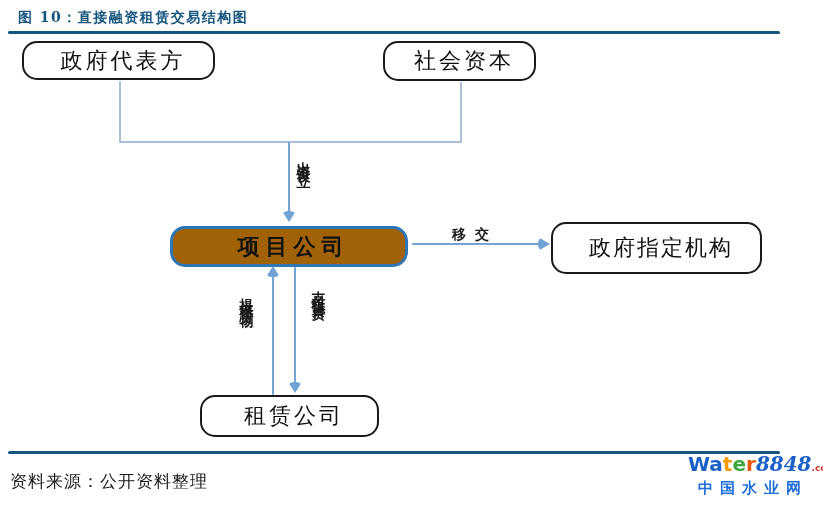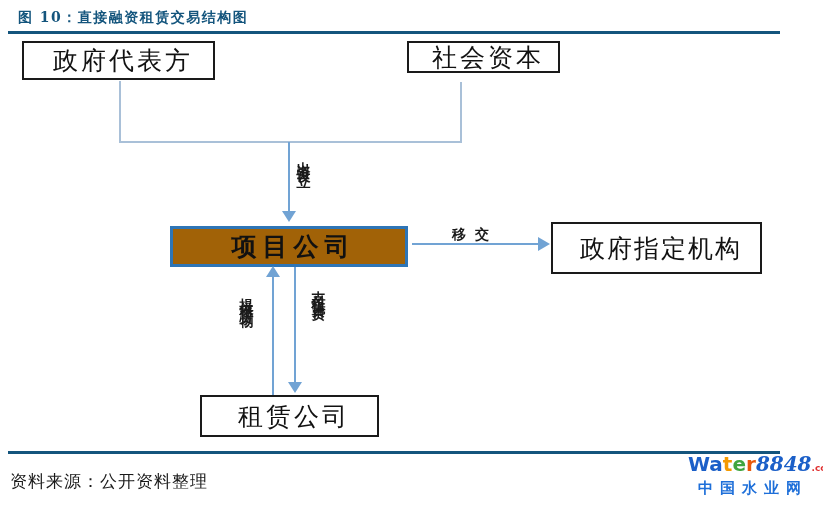--- a/index.html
+++ b/index.html
@@ -1,15 +1,15 @@
 <!DOCTYPE html>
 <html><head>
 <meta charset="utf-8">
 <style>
-  * { margin: 0; padding: 0; box-sizing: border-box; }
+  * { margin: 0; padding: 0; box-sizing: border-box; border-radius: 15px; }
   html,body { background: #ffffff; }
   .page {
     position: relative;
     width: 823px;
     height: 507px;
     background: #ffffff;
     overflow: hidden;
     font-family: "DejaVu Serif", serif;
   }
   .abs { position: absolute; }
@@ -26,31 +26,31 @@
     height: 3px;
     background: #14557D;
   }
   .rule-top { left: 8px; top: 31px; width: 772px; }
   .rule-bottom { left: 8px; top: 451px; width: 772px; }
 
   .node {
     border: 2px solid #1a1a1a;
     background: #ffffff;
     color: #111111;
-    font-size: 25px;
+    font-size: 22px;
     letter-spacing: 3px;
     display: flex;
     align-items: center;
     justify-content: center;
     font-family: "DejaVu Serif", serif;
     white-space: nowrap;
     padding-left: 9px;
   }
   .node-gov-rep   { left: 22px;  top: 41px;  width: 193px; height: 39px; }
-  .node-social    { left: 407px; top: 41px;  width: 153px; height: 32px; }
+  .node-social    { left: 383px; top: 41px;  width: 153px; height: 40px; }
   .node-project   {
     left: 170px; top: 226px; width: 238px; height: 41px;
     background: #a16207;
     border: 3px solid #2E75B6;
     font-weight: 600;
     letter-spacing: 6px;
   }
   .node-agency    { left: 551px; top: 222px; width: 211px; height: 52px; letter-spacing: 2px; }
   .node-leasing   { left: 200px; top: 395px; width: 179px; height: 42px; }
 

